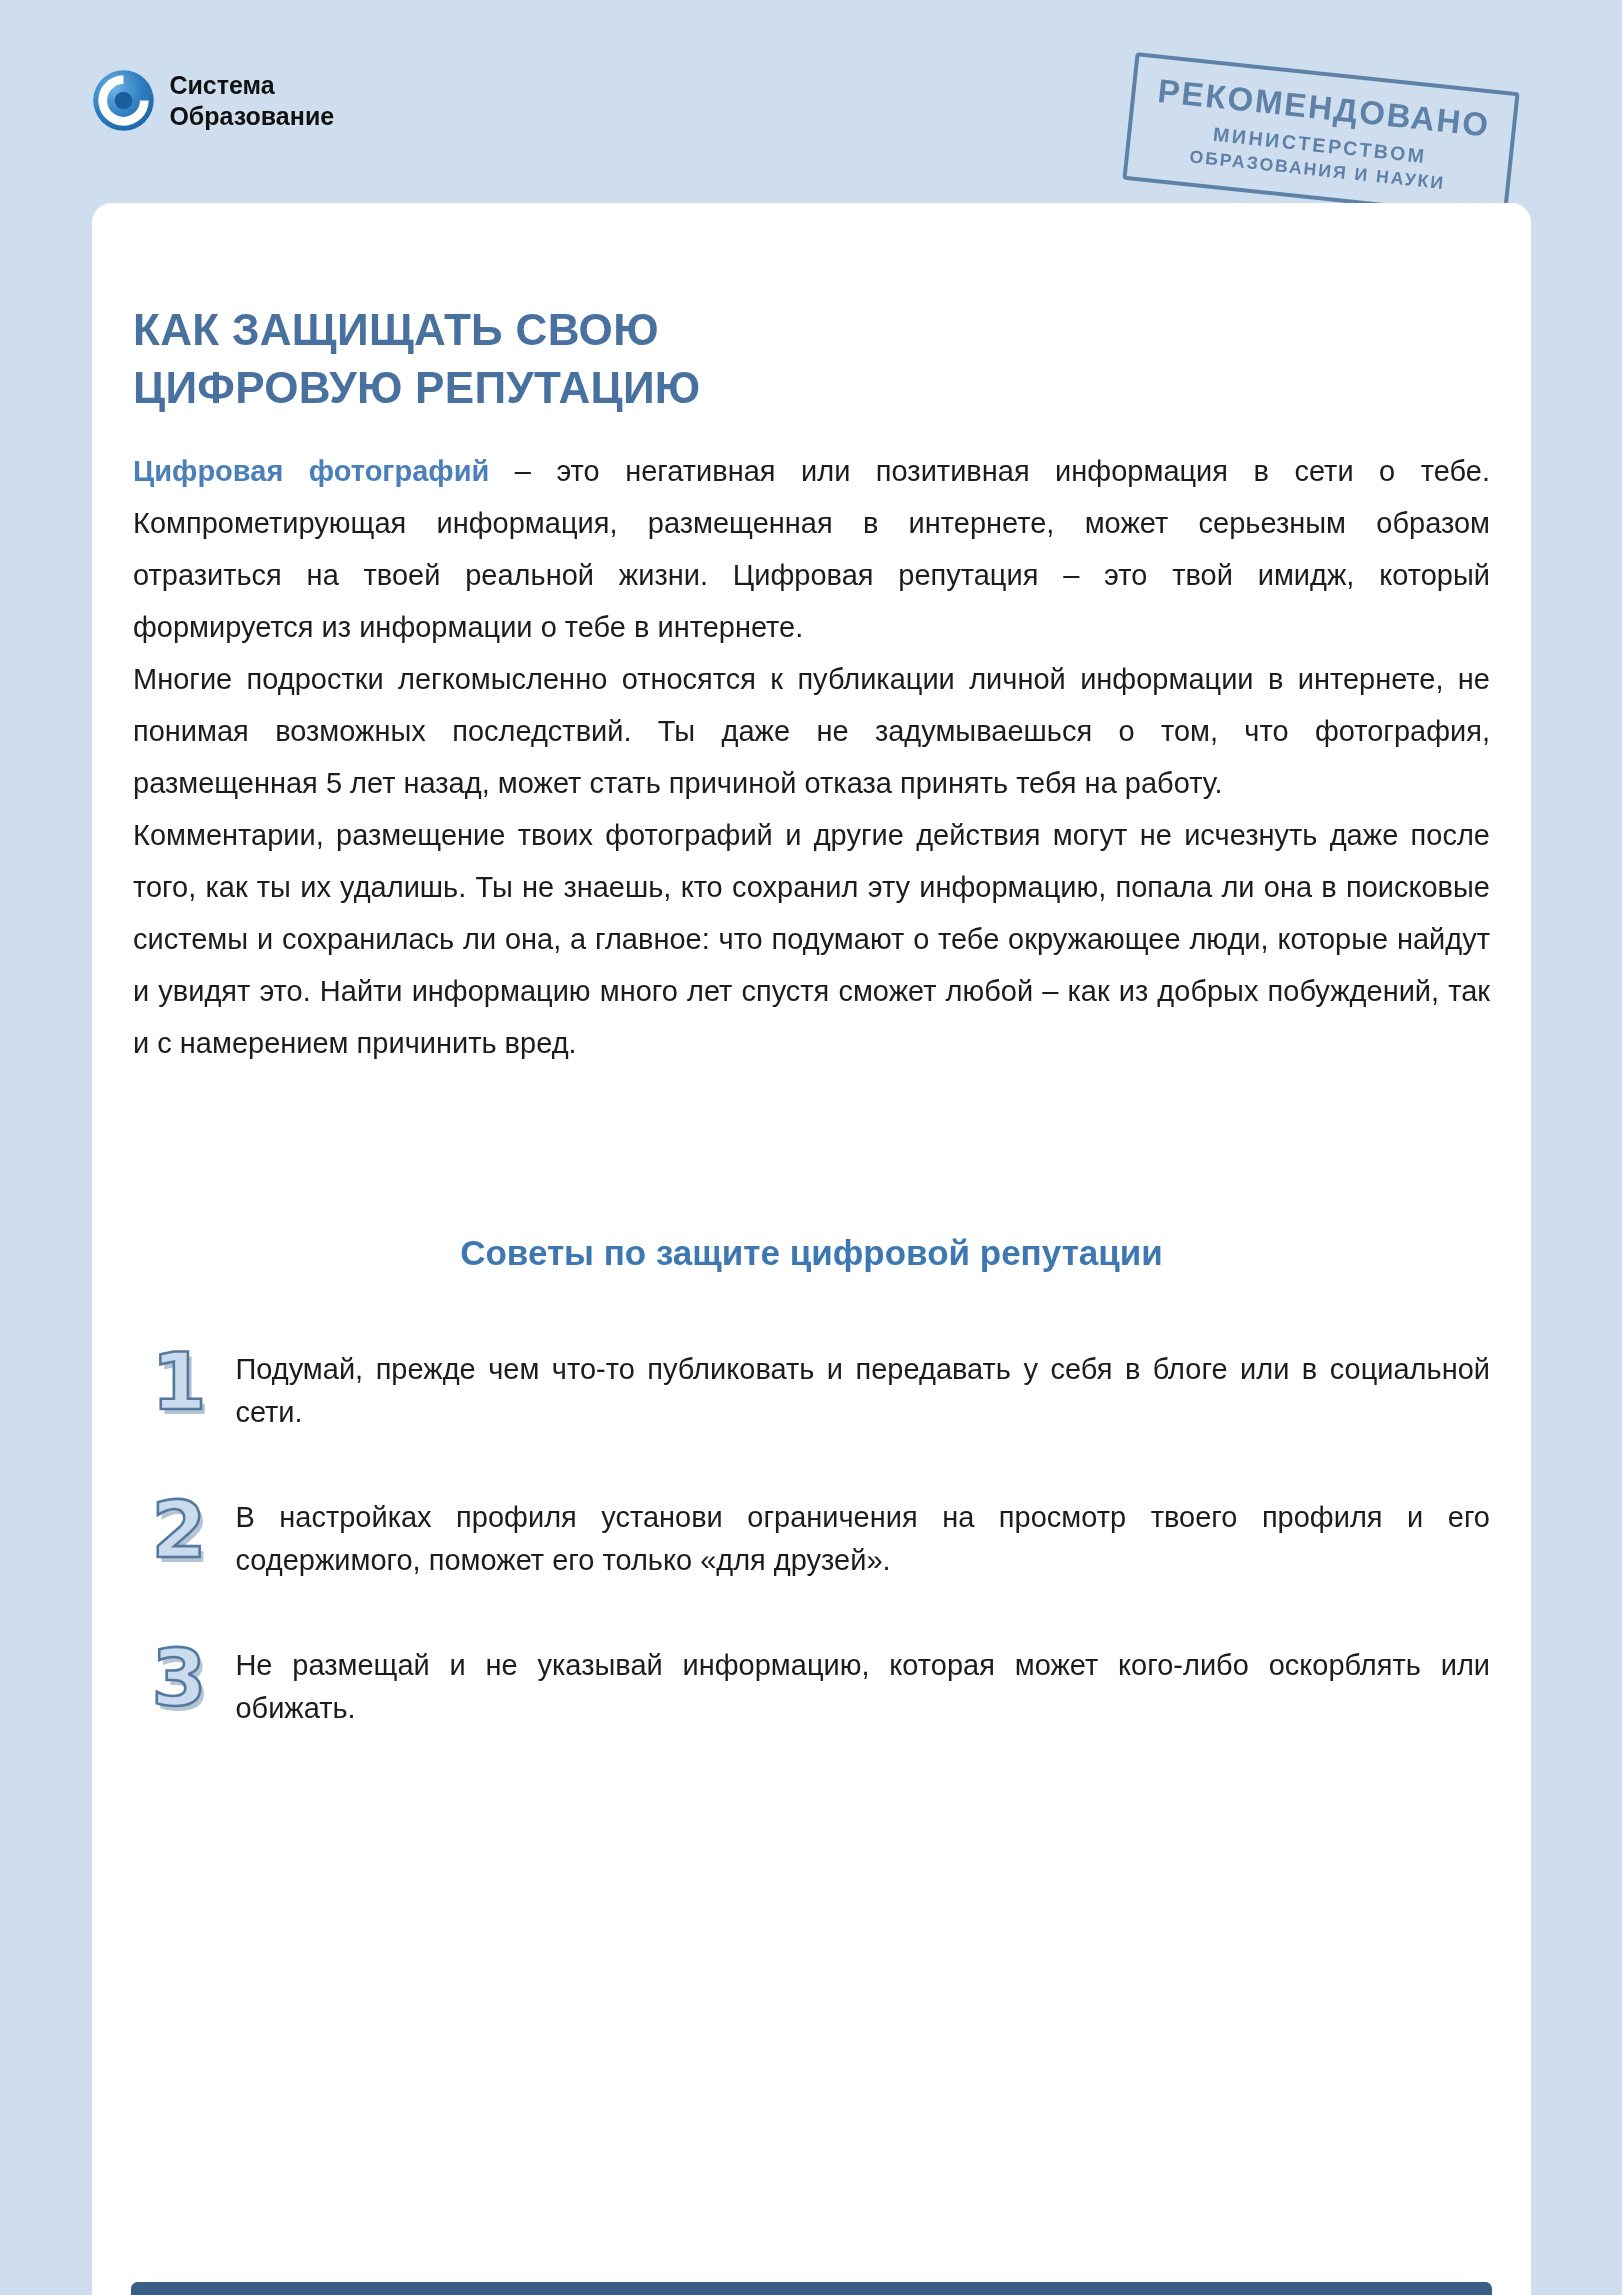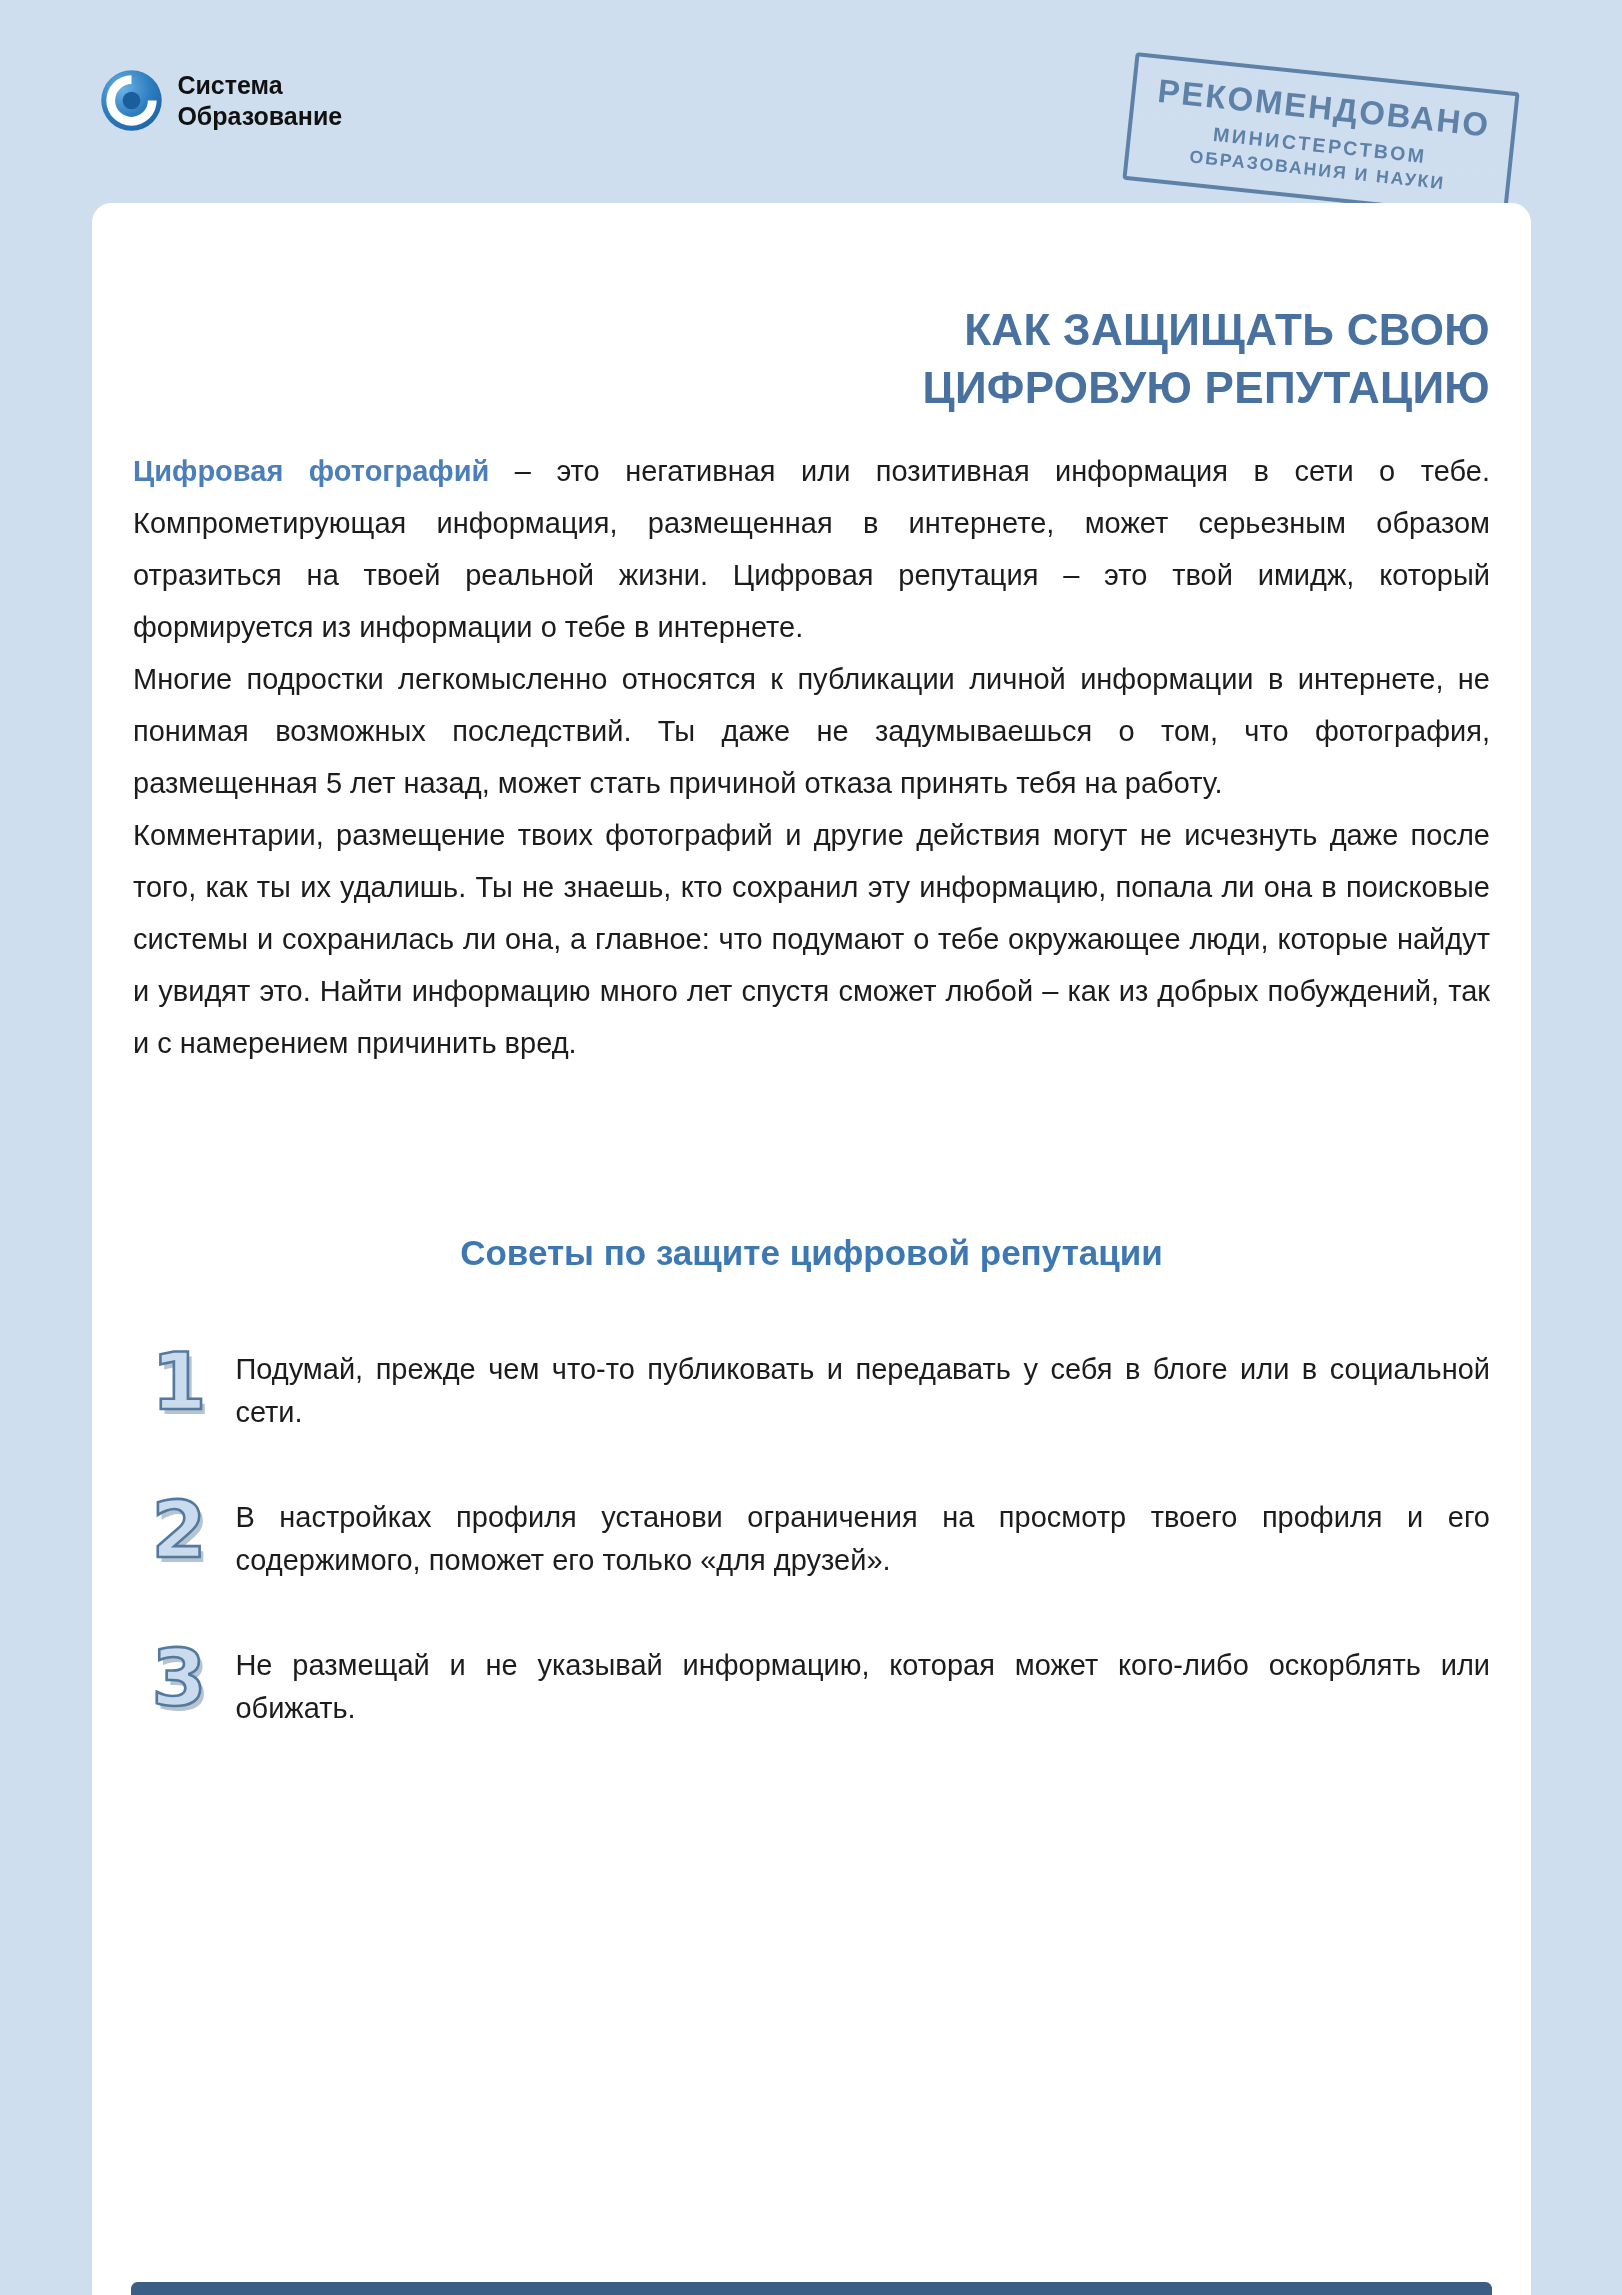--- a/index.html
+++ b/index.html
@@ -11,21 +11,20 @@
     background: #cfdeee;
     font-family: "Liberation Sans", "DejaVu Sans", sans-serif;
     color: #1c1c1c;
   }
 
   
   .top-bar {
     position: absolute;
     top: 0; left: 0; right: 0;
     height: 203px;
-    margin-left: 8px;
   }
   .logo {
     position: absolute;
     top: 69px; left: 92px;
     display: flex;
     align-items: center;
     gap: 14.4px;
   }
   .logo-icon svg { display: block; }
   .logo-text {
@@ -76,21 +75,21 @@
     width: 1439px;
     height: 2093px;
     background: #ffffff;
     border-radius: 19.6px 19.6px 0 0;
     box-sizing: border-box;
     padding: 98px 41px 0;
   }
 
   .doc-title {
     margin: 0 0 27.5px;
-    text-align: right;
+    text-align: left;
     color: #49719f;
     font-size: 44px;
     line-height: 1.32;
     font-weight: bold;
     letter-spacing: 0.3px;
   }
   .doc-title span { display: block; }
 
   .doc-subtitle {
     margin: 0 0 98px;

